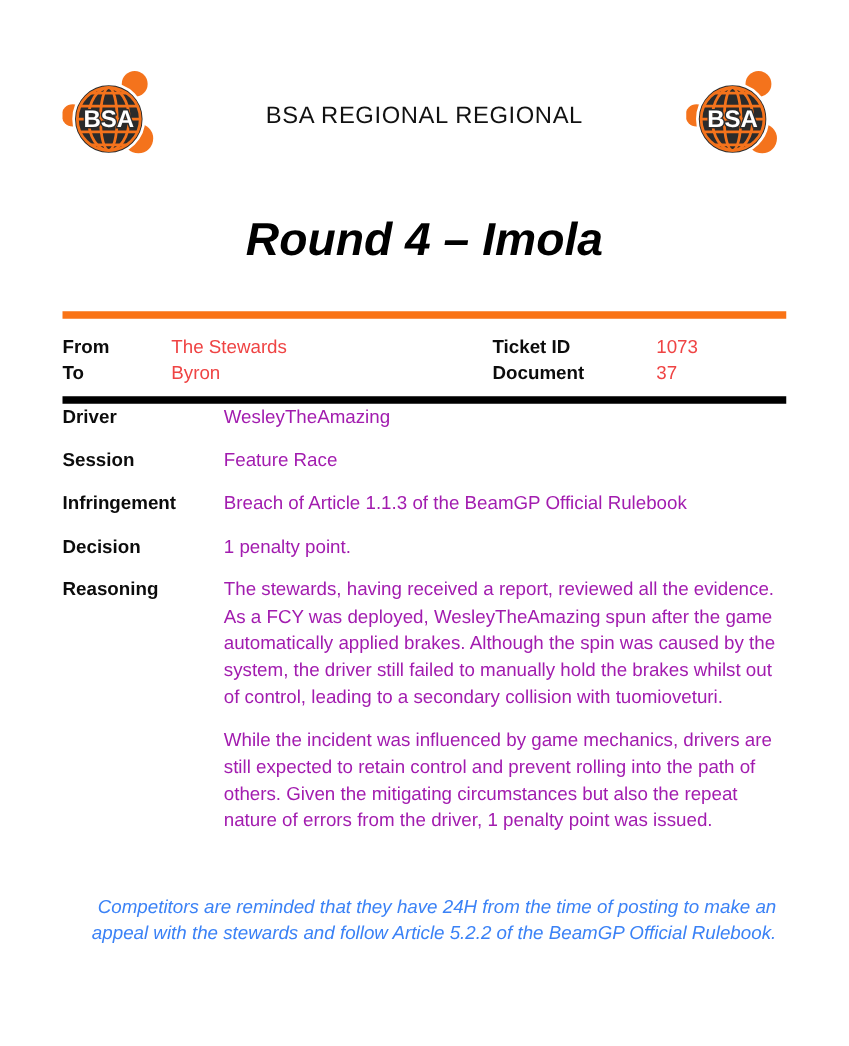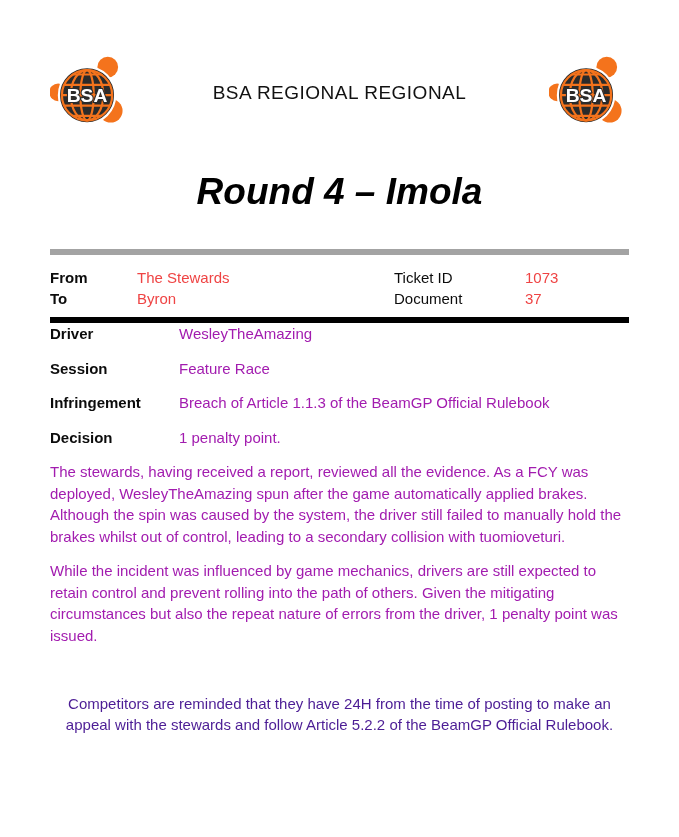--- a/index.html
+++ b/index.html
@@ -43,32 +43,32 @@
     font-size: 37px;
     font-weight: 700;
     color: #000000;
     line-height: 44px;
     font-style: italic;
   }
 
   
   .meta {
     margin-top: 35px;
-    border-top: 6px solid #a3a3a3;
+    border-top: 6px solid #f97316;
     border-bottom: 6px solid #000000;
     padding: 12px 0 8px 0;
     display: flex;
     font-size: 15px;
     line-height: 21px;
   }
   .meta-col-left { width: 344px; flex: 0 0 auto; }
   .meta-col-right { flex: 1 1 auto; }
   .meta-row { display: flex; }
   .meta-col-left .meta-label { width: 87px; flex: 0 0 auto; font-weight: 700; color: #0c0c0c; }
-  .meta-col-right .meta-label { width: 131px; flex: 0 0 auto; font-weight: 400; color: #0c0c0c; }
+  .meta-col-right .meta-label { width: 131px; flex: 0 0 auto; font-weight: 700; color: #0c0c0c; }
   .meta-value { color: #ef4444; }
 
   
   .fields { }
   .field-row {
     display: flex;
     margin-bottom: 13px;
     font-size: 15px;
     line-height: 21.5px;
   }
@@ -78,24 +78,25 @@
     font-weight: 700;
     color: #0c0c0c;
   }
   .field-value { flex: 1 1 auto; color: #a21caf; }
   .field-value p + p { margin-top: 13px; }
 
   
   .appeal-note {
     margin-top: 47px;
     padding: 0 8px;
-    text-align: center;
+    text-align: right;
+    font-style: italic;
     font-size: 15px;
     line-height: 21px;
-    color: #4c1d95;
+    color: #3b82f6;
   }
 </style>
 </head>
 <body>
 
 <div class="page">
   <div class="content">
 
     <header class="header">
 
@@ -189,20 +190,21 @@
       </div>
       <div class="field-row">
         <span class="field-label">Infringement</span>
         <span class="field-value">Breach of Article 1.1.3 of the BeamGP Official Rulebook</span>
       </div>
       <div class="field-row">
         <span class="field-label">Decision</span>
         <span class="field-value">1 penalty point.</span>
       </div>
       <div class="field-row">
+        <span class="field-label">Reasoning</span>
         <span class="field-value">
           <p>The stewards, having received a report, reviewed all the evidence. As a FCY was deployed, WesleyTheAmazing spun after the game automatically applied brakes. Although the spin was caused by the system, the driver still failed to manually hold the brakes whilst out of control, leading to a secondary collision with tuomioveturi.</p>
           <p>While the incident was influenced by game mechanics, drivers are still expected to retain control and prevent rolling into the path of others. Given the mitigating circumstances but also the repeat nature of errors from the driver, 1 penalty point was issued.</p>
         </span>
       </div>
     </section>
 
     <footer class="appeal-note">Competitors are reminded that they have 24H from the time of posting to make an appeal with the stewards and follow Article 5.2.2 of the BeamGP Official Rulebook.</footer>
 
   </div>

